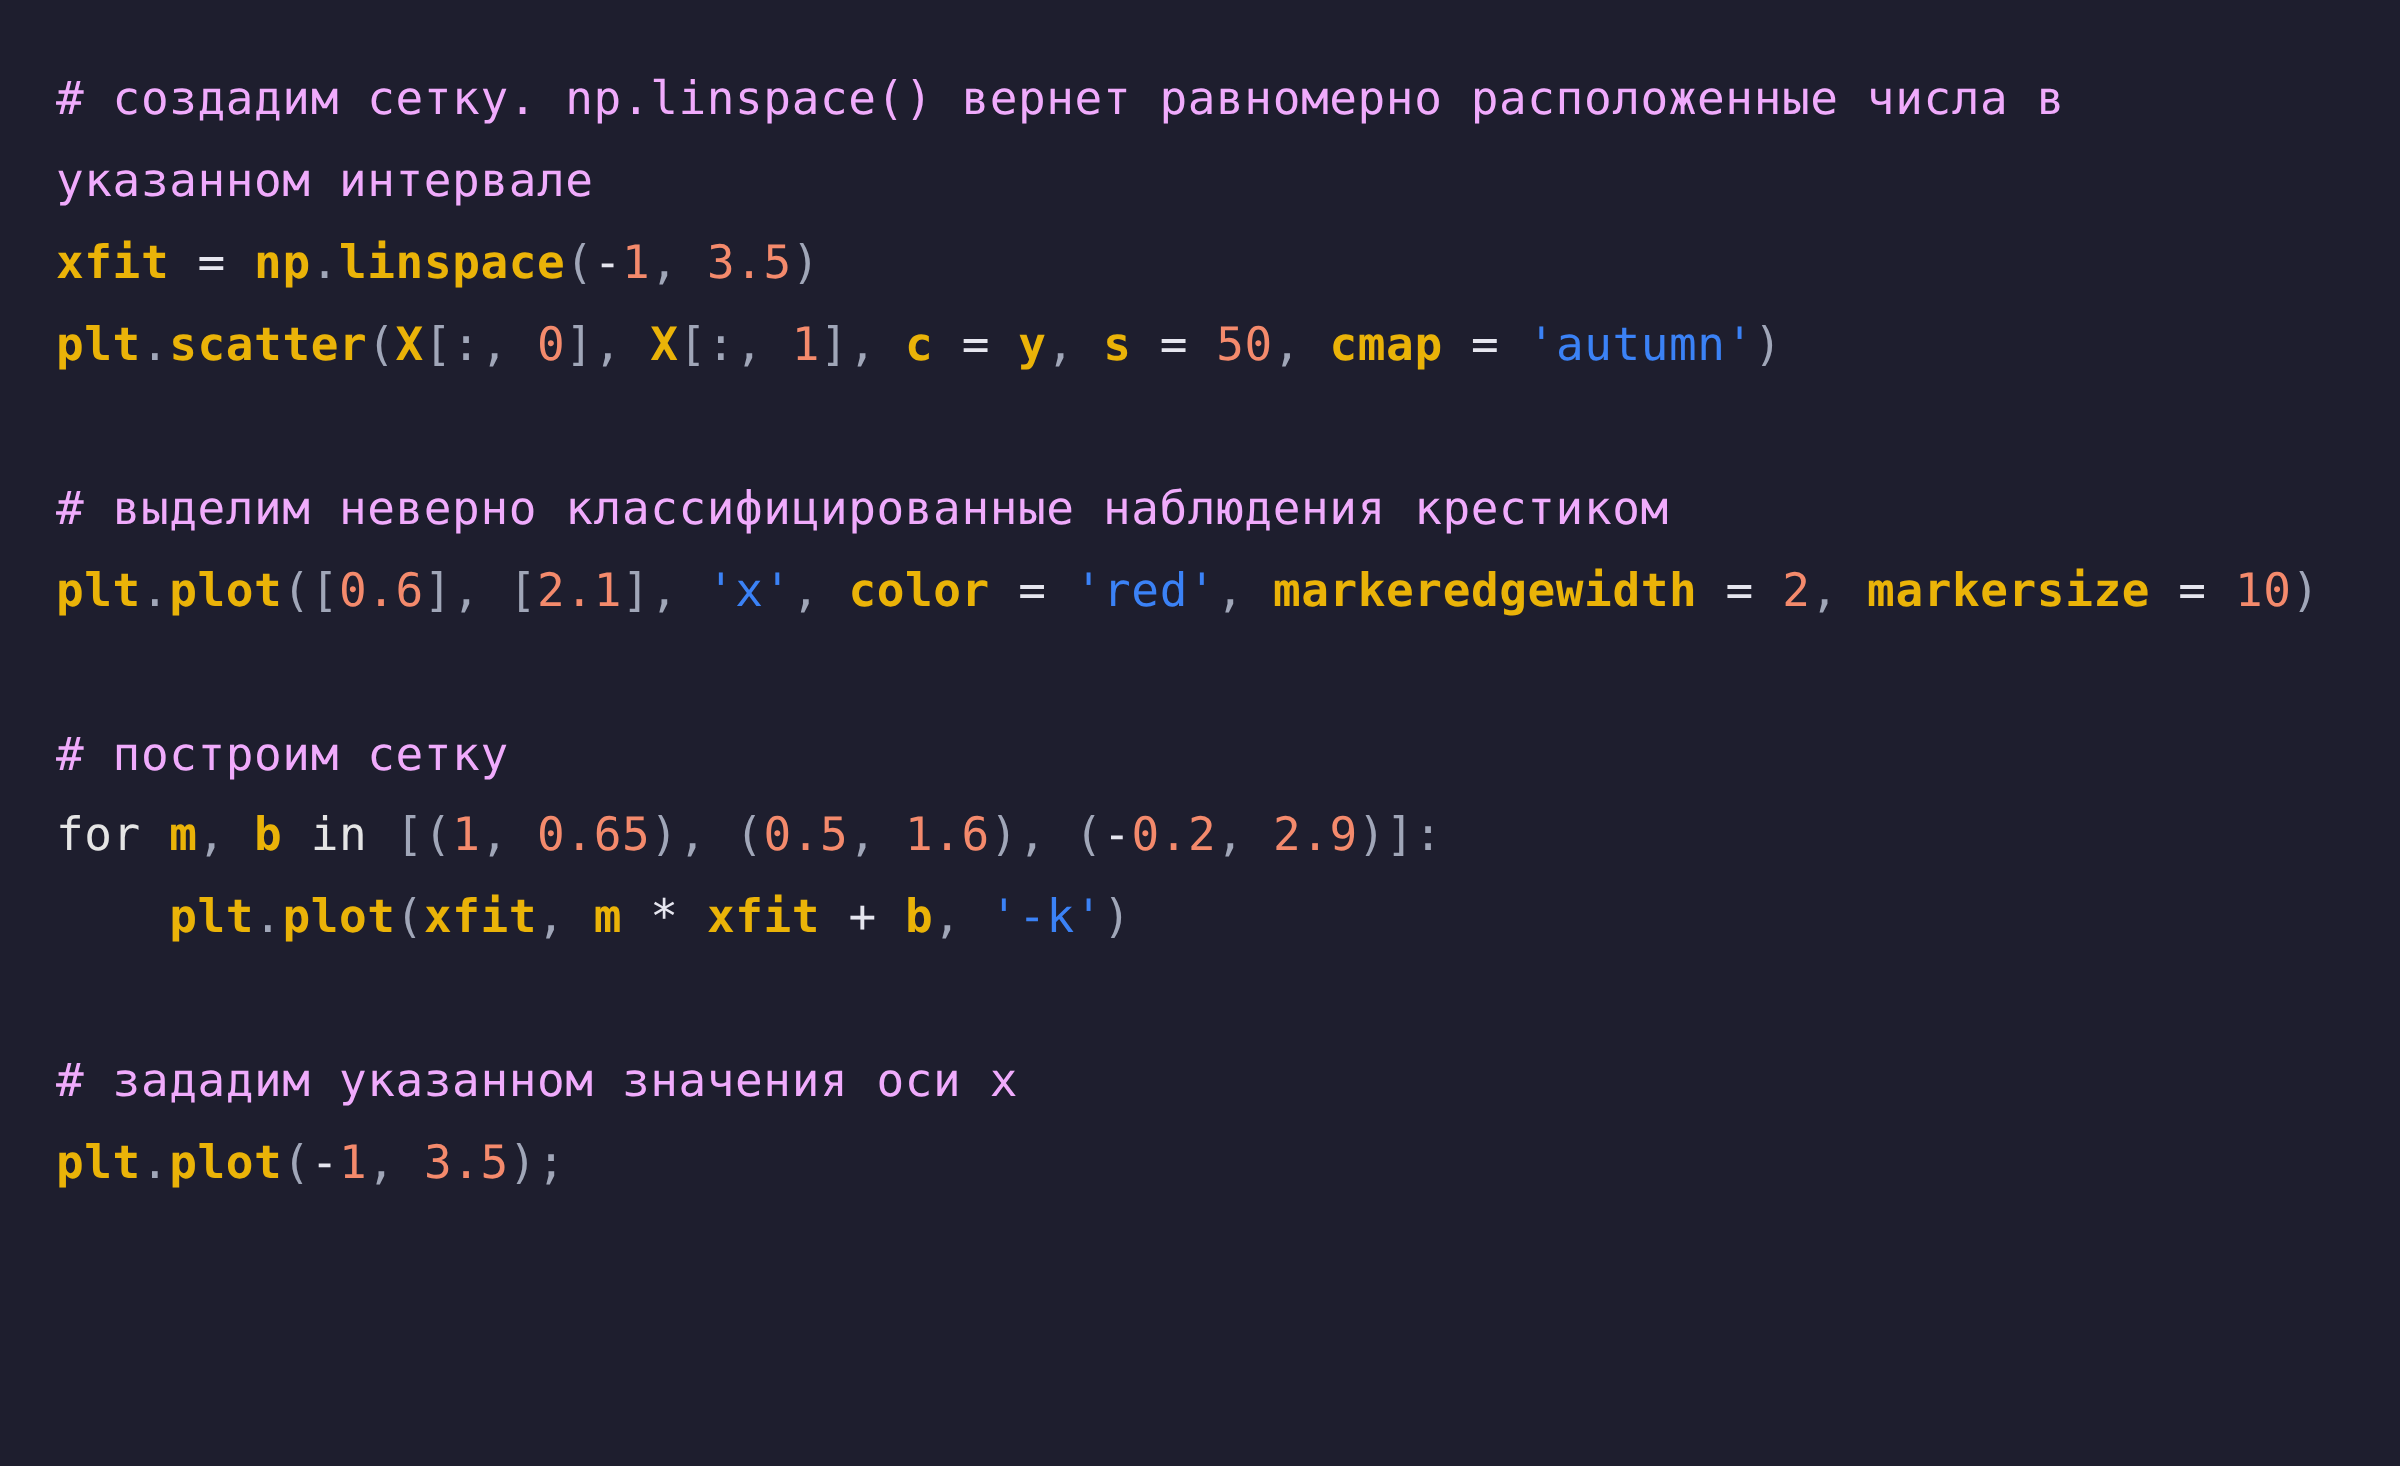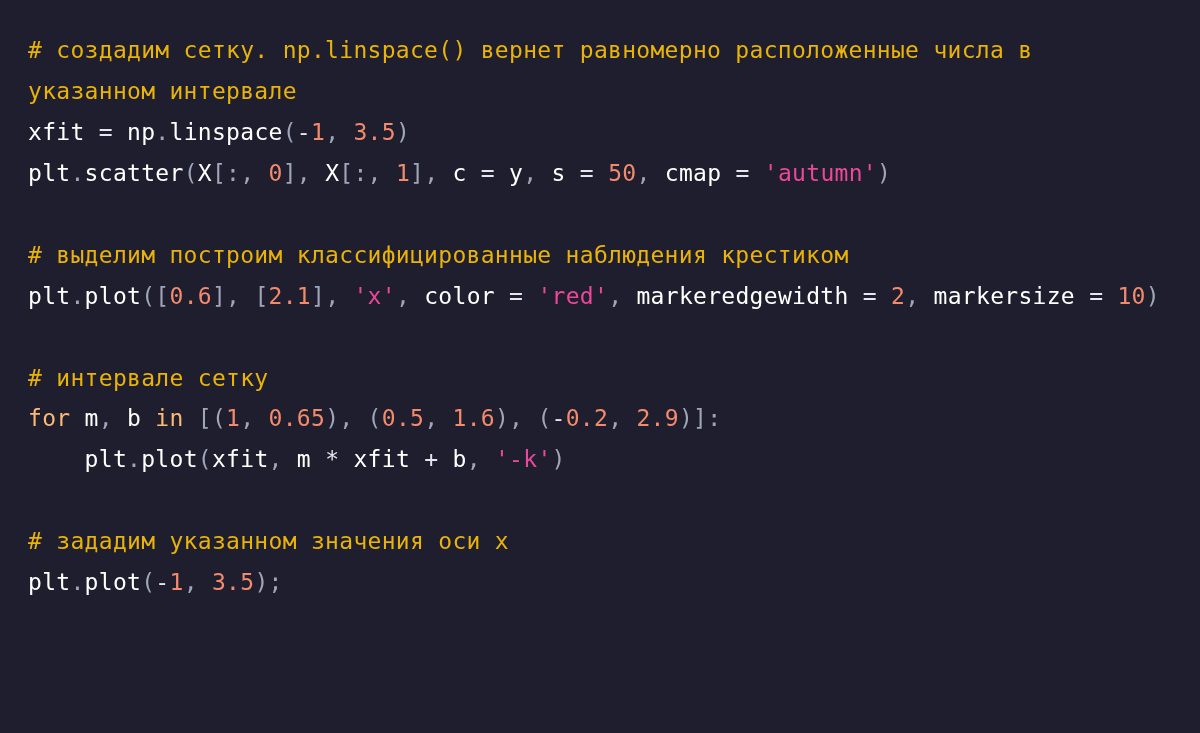--- a/index.html
+++ b/index.html
@@ -12,36 +12,36 @@
   pre.code {
     font-family: "SF Mono", "Consolas", "Menlo", "DejaVu Sans Mono", monospace;
     font-size: 23px;
     line-height: 1.78;
     color: #e6e6ef;
     padding: 30px 28px;
     white-space: pre-wrap;
     word-break: break-word;
     letter-spacing: 0.3px;
   }
-  .c  { color: #eab308; }   
-  .n  { color: #ffffff; }   
+  .c  { color: #f0abfc; }   
+  .n  { color: #eab308; font-weight: bold; }   
   .p  { color: #e6e6ef; }   
   .g  { color: #a0a6b8; }   
   .num{ color: #f48a6c; }   
-  .s  { color: #ec4899; }   
-  .kw { color: #fdba74; }   
+  .s  { color: #3b82f6; }   
+  .kw { color: #e5e5e5; }   
 </style>
 </head>
 <body>
 
 <pre class="code" id="code-block"><span class="c"># создадим сетку. np.linspace() вернет равномерно расположенные числа в указанном интервале</span>
 <span class="n">xfit </span><span class="p">= </span><span class="n">np</span><span class="g">.</span><span class="n">linspace</span><span class="g">(</span><span class="p">-</span><span class="num">1</span><span class="g">, </span><span class="num">3.5</span><span class="g">)</span>
 <span class="n">plt</span><span class="g">.</span><span class="n">scatter</span><span class="g">(</span><span class="n">X</span><span class="g">[:, </span><span class="num">0</span><span class="g">], </span><span class="n">X</span><span class="g">[:, </span><span class="num">1</span><span class="g">], </span><span class="n">c </span><span class="p">= </span><span class="n">y</span><span class="g">, </span><span class="n">s </span><span class="p">= </span><span class="num">50</span><span class="g">, </span><span class="n">cmap </span><span class="p">= </span><span class="s">'autumn'</span><span class="g">)</span>
 
-<span class="c"># выделим построим классифицированные наблюдения крестиком</span>
+<span class="c"># выделим неверно классифицированные наблюдения крестиком</span>
 <span class="n">plt</span><span class="g">.</span><span class="n">plot</span><span class="g">([</span><span class="num">0.6</span><span class="g">], [</span><span class="num">2.1</span><span class="g">], </span><span class="s">'x'</span><span class="g">, </span><span class="n">color </span><span class="p">= </span><span class="s">'red'</span><span class="g">, </span><span class="n">markeredgewidth </span><span class="p">= </span><span class="num">2</span><span class="g">, </span><span class="n">markersize </span><span class="p">= </span><span class="num">10</span><span class="g">)</span>
 
-<span class="c"># интервале сетку</span>
+<span class="c"># построим сетку</span>
 <span class="kw">for</span><span class="n"> m</span><span class="g">, </span><span class="n">b </span><span class="kw">in</span><span class="g"> [(</span><span class="num">1</span><span class="g">, </span><span class="num">0.65</span><span class="g">), (</span><span class="num">0.5</span><span class="g">, </span><span class="num">1.6</span><span class="g">), (</span><span class="p">-</span><span class="num">0.2</span><span class="g">, </span><span class="num">2.9</span><span class="g">)]:</span>
     <span class="n">plt</span><span class="g">.</span><span class="n">plot</span><span class="g">(</span><span class="n">xfit</span><span class="g">, </span><span class="n">m </span><span class="p">* </span><span class="n">xfit </span><span class="p">+ </span><span class="n">b</span><span class="g">, </span><span class="s">'-k'</span><span class="g">)</span>
 
 <span class="c"># зададим указанном значения оси x</span>
 <span class="n">plt</span><span class="g">.</span><span class="n">plot</span><span class="g">(</span><span class="p">-</span><span class="num">1</span><span class="g">, </span><span class="num">3.5</span><span class="g">);</span></pre>
 
 </body></html>

